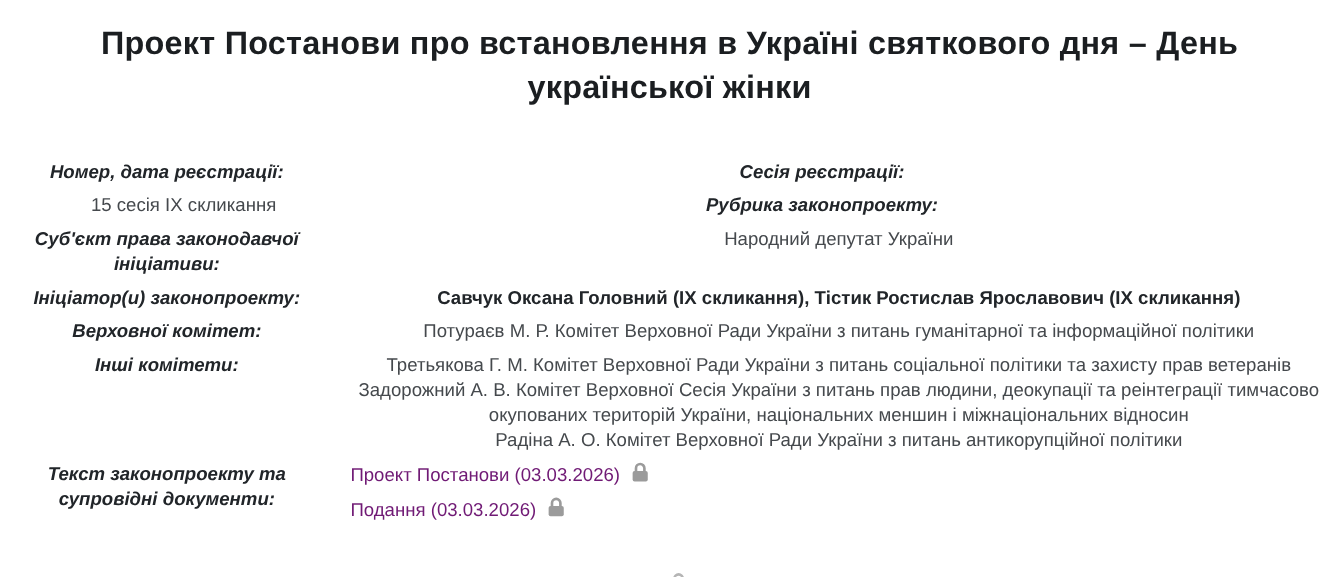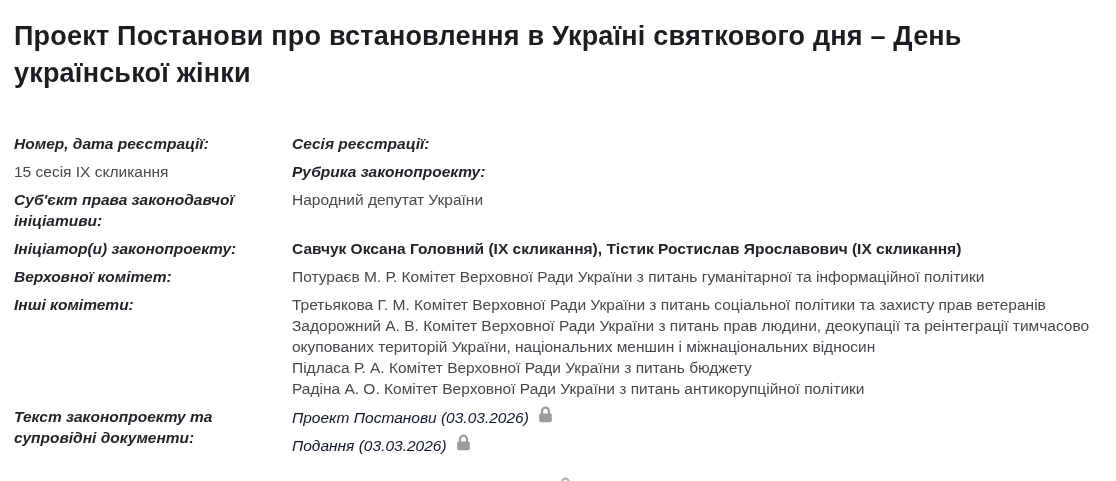--- a/index.html
+++ b/index.html
@@ -6,20 +6,21 @@
   html, body { margin: 0; padding: 0; background: #ffffff; }
   body { font-family: "Liberation Sans", sans-serif; }
 
   .page {
     position: relative;
     width: 1116px;
     height: 481px;
     background: #ffffff;
     overflow: hidden;
     color: #212529;
+    text-align: center;
   }
 
   .bill-title {
     margin: 18px 14px 0 14px;
     max-width: 1094px;
     font-size: 27px;
     line-height: 37px;
     font-weight: 700;
     color: #1b1e21;
     letter-spacing: 0.2px;
@@ -47,24 +48,23 @@
   .committee-line { margin: 0; }
 
   .doc-row {
     display: flex;
     align-items: center;
     gap: 9px;
     margin-bottom: 6px;
     line-height: 21px;
   }
   .doc-link {
-    color: #0f172a;
+    color: #701a75;
     text-decoration: none;
     cursor: pointer;
-    font-style: italic;
   }
   .lock { flex: 0 0 auto; display: inline-block; }
 
   .cutoff-lock {
     position: absolute;
     left: 558px;
     top: 477px;
   }
 </style>
 </head>
@@ -88,22 +88,21 @@
 
     <div class="flabel">Ініціатор(и) законопроекту:</div>
     <div class="fvalue bold">Савчук Оксана Головний (IX скликання), Тістик Ростислав Ярославович (IX скликання)</div>
 
     <div class="flabel">Верховної комітет:</div>
     <div class="fvalue">Потураєв М. Р. Комітет Верховної Ради України з питань гуманітарної та інформаційної політики</div>
 
     <div class="flabel">Інші комітети:</div>
     <div class="fvalue">
       <div class="committee-line">Третьякова Г. М. Комітет Верховної Ради України з питань соціальної політики та захисту прав ветеранів</div>
-      <div class="committee-line">Задорожний А. В. Комітет Верховної Ради України з питань прав людини, деокупації та реінтеграції тимчасово окупованих територій України, національних меншин і міжнаціональних відносин</div>
-      <div class="committee-line">Підласа Р. А. Комітет Верховної Ради України з питань бюджету</div>
+      <div class="committee-line">Задорожний А. В. Комітет Верховної Сесія України з питань прав людини, деокупації та реінтеграції тимчасово окупованих територій України, національних меншин і міжнаціональних відносин</div>
       <div class="committee-line">Радіна А. О. Комітет Верховної Ради України з питань антикорупційної політики</div>
     </div>
 
     <div class="flabel">Текст законопроекту та супровідні документи:</div>
     <div class="fvalue">
 
       <div class="doc-row">
         <a class="doc-link">Проект Постанови (03.03.2026)</a>
         <span class="lock">
           <svg width="15" height="17" viewBox="0 0 15 17">

